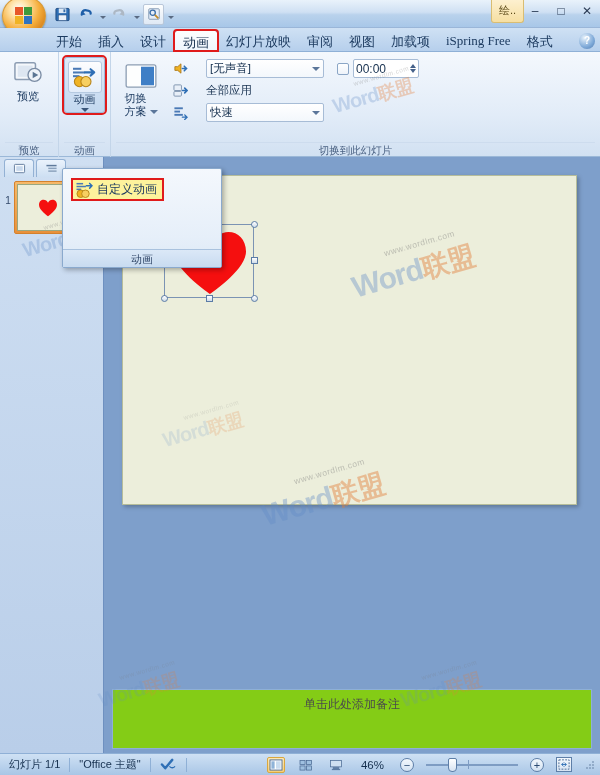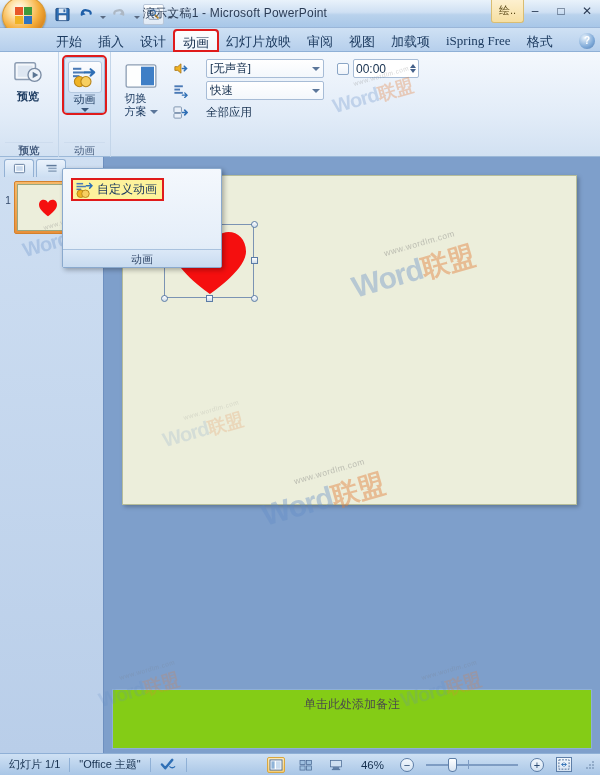--- a/index.html
+++ b/index.html
@@ -315,21 +315,20 @@
           <rect x="2" y="2" width="12" height="12" rx="1" fill="#e6eef8" stroke="#7d93ae"></rect>
           <circle cx="6.5" cy="6.5" r="3" fill="none" stroke="#3a6ea8" stroke-width="1.5"></circle>
           <path d="M9 9 L13 13" stroke="#c08a2a" stroke-width="2"></path>
         </svg>
       </div>
       <div class="qat-arrow">
           <i></i>
         </div>
     </div>
 
-    <div class="title-text">演示文稿1 - Microsoft PowerPoint</div>
 
     <div class="ctx-tab">绘..</div>
 
     <div class="wincontrols">
       <div class="wc">–</div>
       <div class="wc">□</div>
       <div class="wc">✕</div>
     </div>
   </div>
 
@@ -342,21 +341,21 @@
     <div class="tab">审阅</div>
     <div class="tab">视图</div>
     <div class="tab">加载项</div>
     <div class="tab">iSpring Free</div>
     <div class="tab">格式</div>
     <div class="help-btn">?</div>
   </div>
 
   <div class="ribbon">
 
-    <div class="rgroup" style="width:58px;font-weight:bold;">
+    <div class="rgroup" style="width:58px;">
       <div class="rgroup-body">
         <div class="bigbtn">
           <div class="icon-wrap">
             <svg width="30" height="28" viewBox="0 0 32 30">
               <rect x="2" y="3" width="22" height="18" rx="2" fill="#f4f7fb" stroke="#8c9db3" stroke-width="1.6"></rect>
               <rect x="5" y="6" width="16" height="12" fill="#dde6f1"></rect>
               <circle cx="23" cy="16" r="7" fill="#eef3f9" stroke="#7a8ca4" stroke-width="1.4"></circle>
               <path d="M21 12.5 L27 16 L21 19.5 Z" fill="#5b7593"></path>
             </svg>
           </div>
@@ -412,54 +411,55 @@
               <path d="M10 8 H14 M12 5.5 L14.5 8 L12 10.5" stroke="#2f6fb5" stroke-width="1.6" fill="none" stroke-linecap="round"></path>
             </svg>
             <div class="combo">
               <span class="val">[无声音]</span>
               <span class="dd-caret"></span>
             </div>
           </div>
 
           <div class="medbtn">
             <svg width="15" height="15" viewBox="0 0 16 16">
+              <rect x="1" y="2" width="8" height="6" rx="1" fill="#e8eff8" stroke="#7d93ae"></rect>
+              <rect x="1" y="9" width="8" height="5" rx="1" fill="#e8eff8" stroke="#7d93ae"></rect>
+              <path d="M10 8 H15 M12.5 5.5 L15 8 L12.5 10.5" stroke="#2f6fb5" stroke-width="1.7" fill="none" stroke-linecap="round"></path>
+            </svg>
+            <span class="mlabel">全部应用</span>
+          </div>
+
+          <div class="medbtn">
+            <svg width="15" height="15" viewBox="0 0 16 16">
               <rect x="1.5" y="2.5" width="9" height="2" fill="#4a79b5"></rect>
               <rect x="1.5" y="6" width="6" height="2" fill="#4a79b5"></rect>
               <rect x="1.5" y="9.5" width="9" height="2" fill="#4a79b5"></rect>
               <path d="M10 13 H15 M12.5 10.5 L15 13 L12.5 15.5" stroke="#2f6fb5" stroke-width="1.4" fill="none" stroke-linecap="round"></path>
             </svg>
             <div class="combo">
               <span class="val">快速</span>
               <span class="dd-caret"></span>
             </div>
-          </div>
-
-          <div class="medbtn">
-            <svg width="15" height="15" viewBox="0 0 16 16">
-              <rect x="1" y="2" width="8" height="6" rx="1" fill="#e8eff8" stroke="#7d93ae"></rect>
-              <rect x="1" y="9" width="8" height="5" rx="1" fill="#e8eff8" stroke="#7d93ae"></rect>
-              <path d="M10 8 H15 M12.5 5.5 L15 8 L12.5 10.5" stroke="#2f6fb5" stroke-width="1.7" fill="none" stroke-linecap="round"></path>
-            </svg>
-            <span class="mlabel">全部应用</span>
           </div>
         </div>
 
         <div style="display:flex;flex-direction:column;padding:2px 0 0 10px;">
           <div class="transline">
             <div class="chk"></div>
             <div class="spin">
               <span class="sval">00:00</span>
               <span class="sarrows">
                   <i class="up"></i>
                   <i class="down"></i>
                 </span>
             </div>
           </div>
         </div>
       </div>
+      <div class="rgroup-label">切换到此幻灯片</div>
     </div>
   </div>
 
   <div class="workarea">
 
     <div class="leftpane">
       <div class="pane-tabs">
         <div class="pane-tab">
           <svg width="13" height="12" viewBox="0 0 14 13">
             <rect x="1.5" y="1.5" width="11" height="9" rx="1" fill="#f5f9fd" stroke="#5f7a9b"></rect>

